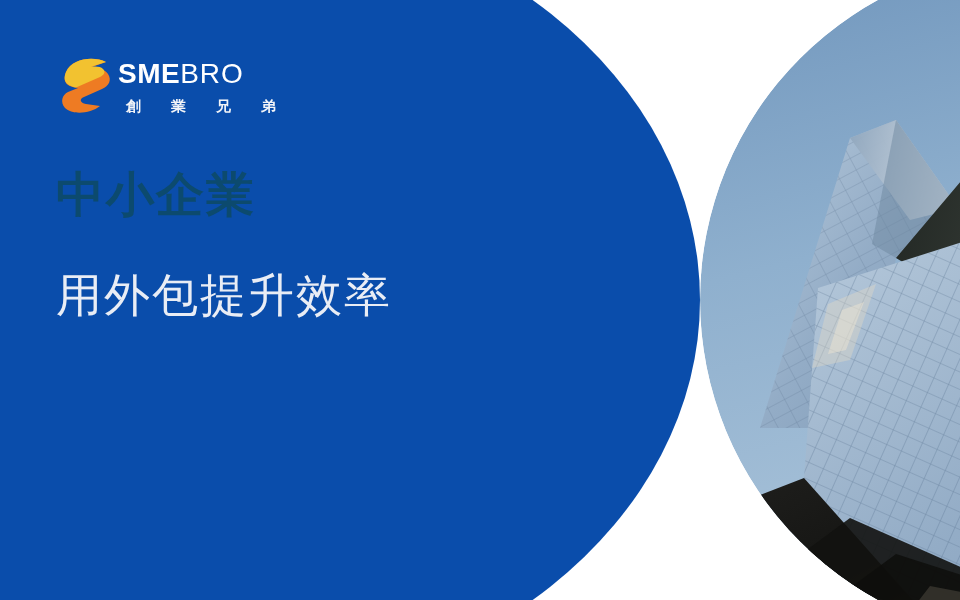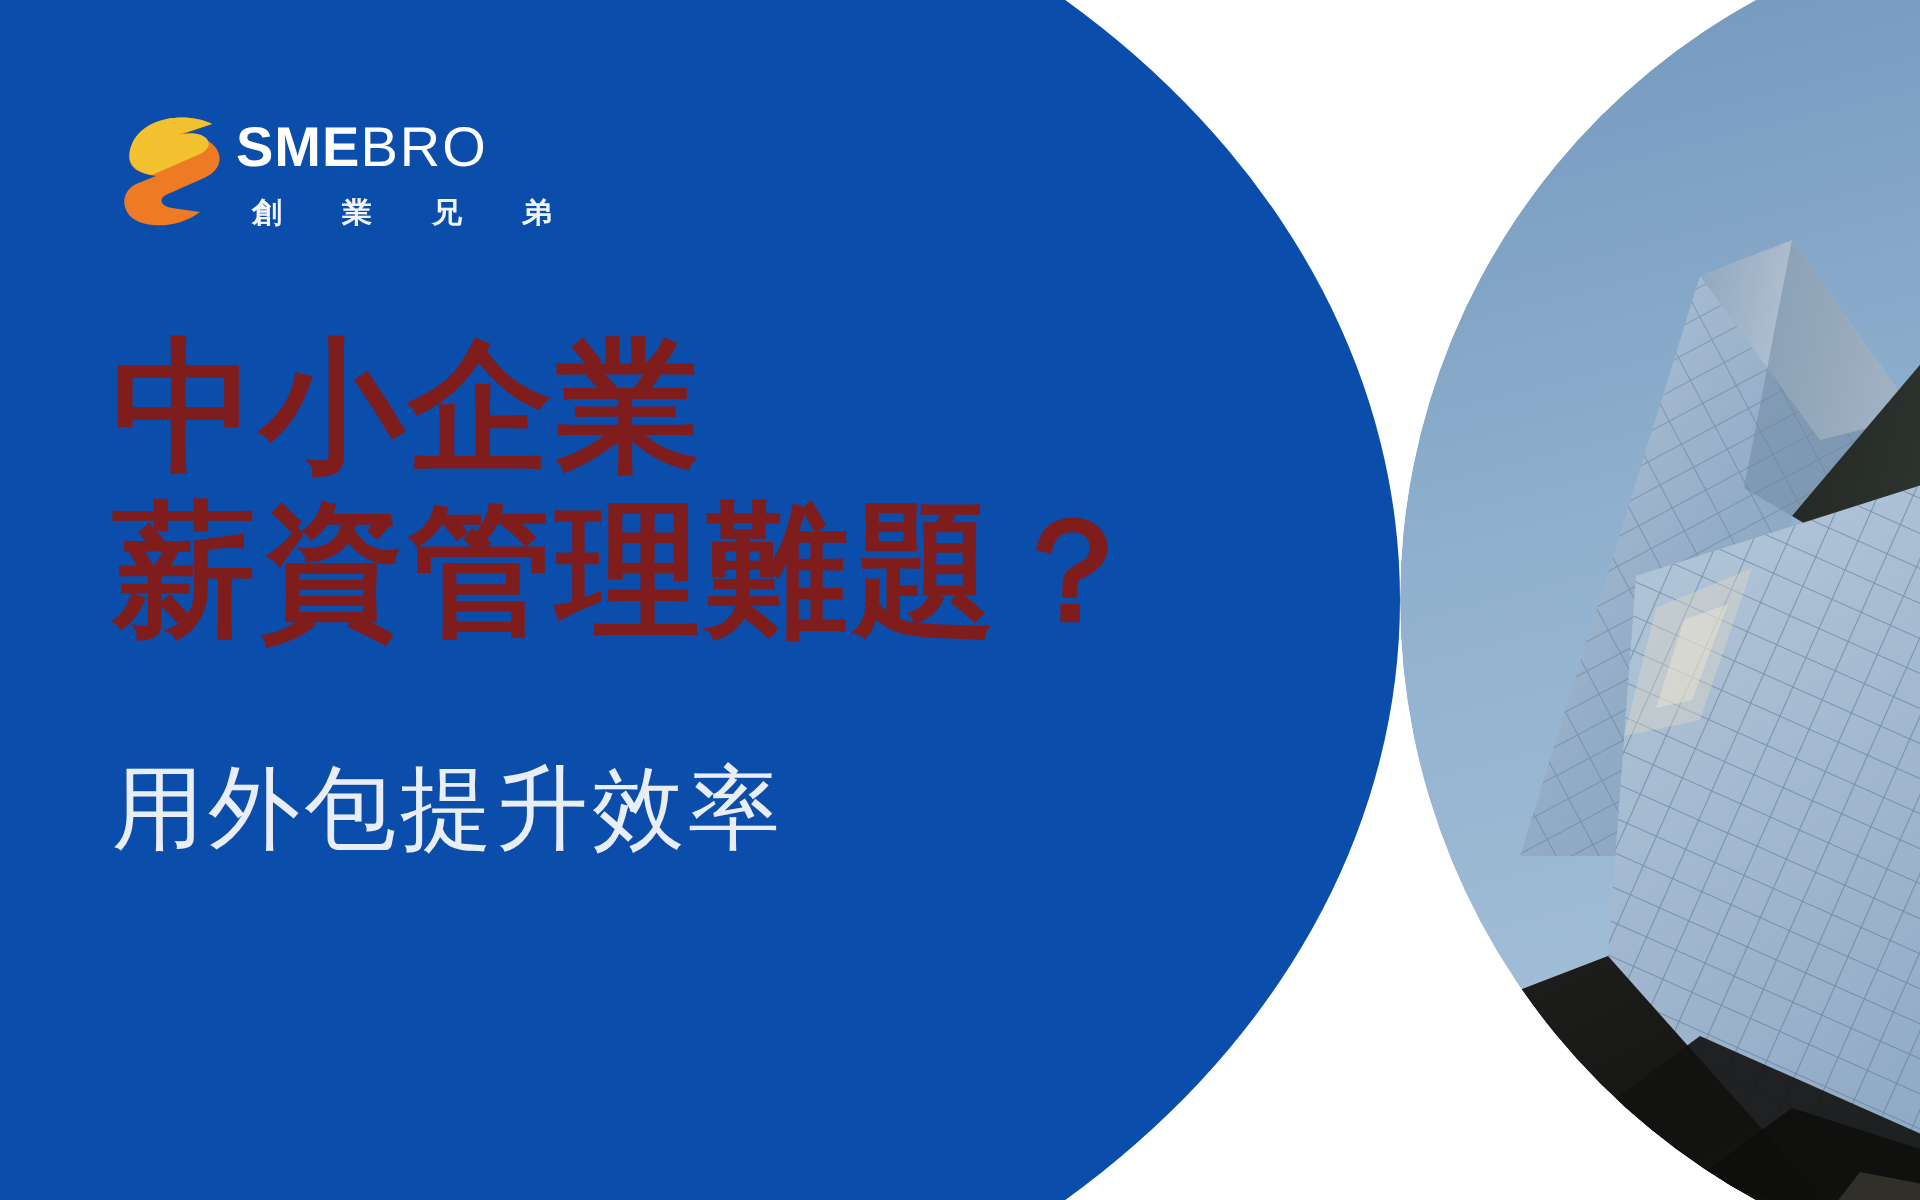--- a/index.html
+++ b/index.html
@@ -72,26 +72,26 @@
   .logo-sub span{ display:inline-block; transform:scaleY(0.95); }
 
   
   .copy{
     position:absolute;
     left:56px; top:168px;
     z-index:5;
     width:620px;
   }
   .headline{
-    color:#7f1d1d;
+    color:#0c4a6e;
     font-weight:bold;
-    font-size:72px;
+    font-size:48px;
     line-height:1.14;
     letter-spacing:2px;
-    font-family:Liberation Mono, monospace;
+    font-family:Liberation Sans, sans-serif;
     white-space:nowrap;
   }
 
   .subcopy{
     margin-top:40px;
     color:#e9edf5;
     font-weight:300;
     font-size:46px;
     line-height:1.42;
     letter-spacing:2px;
@@ -234,19 +234,18 @@
         <span>創</span>
         <span>業</span>
         <span>兄</span>
         <span>弟</span>
       </div>
     </div>
   </div>
 
   <div class="copy">
     <div class="headline">中小企業</div>
-    <div class="headline ln2">薪資管理難題？</div>
     <div class="subcopy">
       <div>用外包提升效率</div>
     </div>
   </div>
 
 </div>
 
 </body></html>

